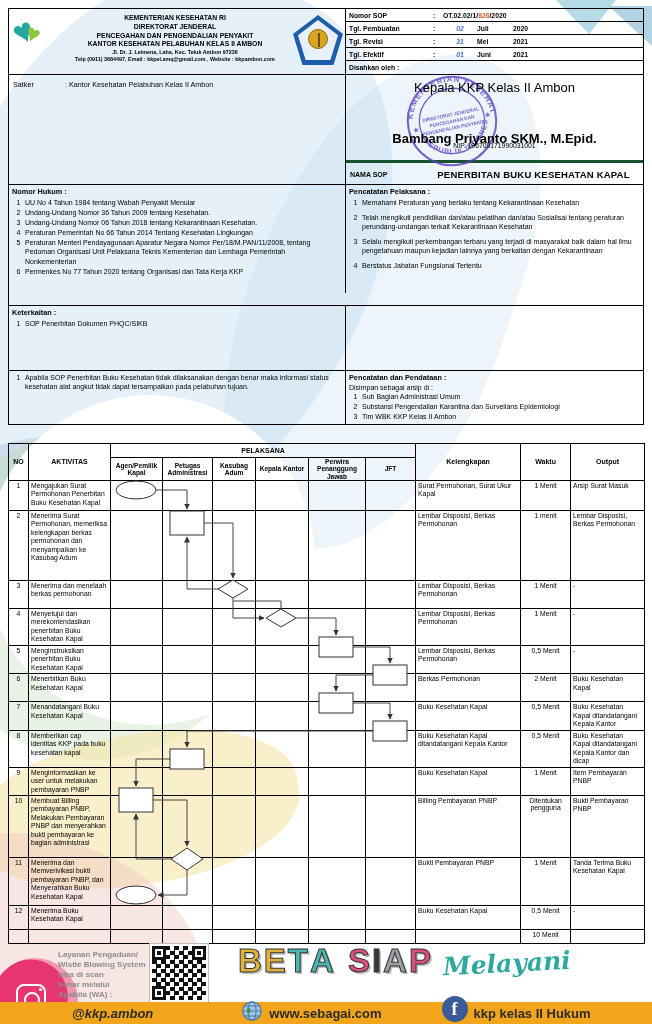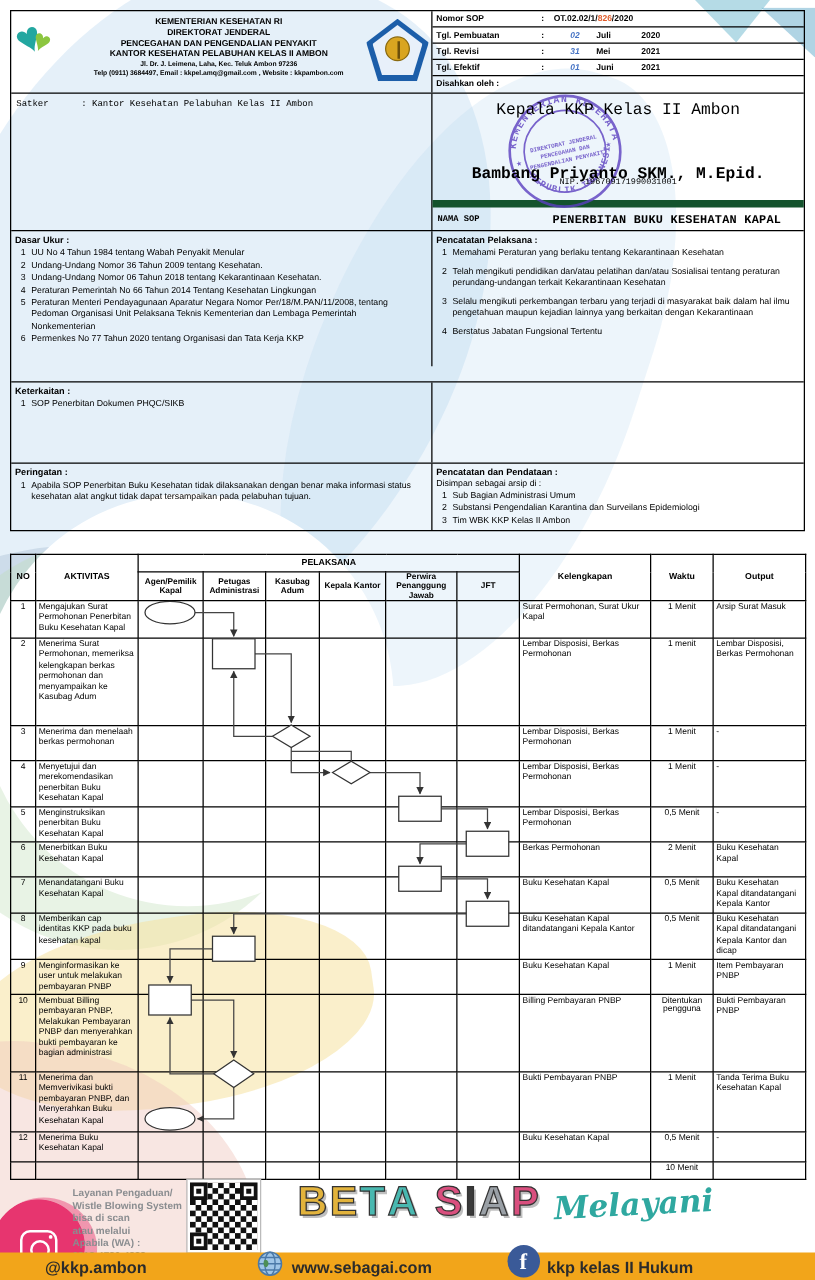--- a/index.html
+++ b/index.html
@@ -43,29 +43,29 @@
   
   .meta-row { display:flex; border-bottom:1px solid #000; height:13px; align-items:center; font-size:6.8px; font-weight:bold; padding:0 3px; }
   .meta-row:last-child { border-bottom:none; }
   .meta-label { width:84px; }
   .meta-colon { width:10px; }
   .meta-day   { width:34px; text-align:center; color:#4472c4; font-style:italic; }
   .meta-month { width:36px; }
   .red { color:#e05a28; }
 
   
-  #band-sig { height:110px;font-family:Liberation Mono, monospace; }
+  #band-sig { height:110px; }
   .satker-cell { padding:5px 4px; font-size:7.2px; display:flex; }
   .satker-cell .lab { width:52px; }
   .sig-cell { height:85px; position:relative; text-align:center; }
   .sig-title { font-size:13px; padding-top:5px; position:relative; z-index:2; }
   .sig-name  { font-size:13px; font-weight:bold; position:absolute; left:0; right:0; top:56px; z-index:2; }
   .sig-nip   { font-size:6.8px; position:absolute; left:0; right:0; top:67px; z-index:2; }
   .stamp { position:absolute; left:58px; top:-2px; width:96px; height:96px; z-index:1; opacity:.8; transform:rotate(-12deg); }
-  .namasop-row { height:25px; border-top:6px solid #14532d; display:flex; align-items:center; }
+  .namasop-row { height:25px; border-top:3px solid #14532d; display:flex; align-items:center; }
   .namasop-lab { width:78px; font-size:7px; font-weight:bold; padding-left:4px; }
   .namasop-val { flex:1; text-align:center; font-size:9.5px; font-weight:bold; letter-spacing:.2px; }
 
   
   #band-dasar { height:117px; }
   #band-keter { height:70px;margin-top:12px; }
   #band-pering { flex:1; }
   .sec { padding:2px 3px; }
   .sec-title { font-size:7.3px; font-weight:bold; margin-bottom:2px; }
   .li { display:flex; font-size:7px; line-height:1.3; margin-bottom:1px; }
@@ -99,21 +99,21 @@
   .qr { position:absolute; left:150px; top:8px; width:58px; height:58px; background:repeating-conic-gradient(#111 0% 25%, #fff 0% 50%) 0 0/9px 9px; border:2px solid #fff; outline:1px solid #bbb; }
   .qr .f { position:absolute; width:14px; height:14px; border:3px solid #111; background:#fff; }
   .qr .f:after { content:""; position:absolute; left:2px; top:2px; width:4px; height:4px; background:#111; }
   .qr .f1 { left:0; top:0; } .qr .f2 { right:0; top:0; } .qr .f3 { left:0; bottom:0; }
   .beta { position:absolute; left:238px; top:8px; width:400px; display:flex; align-items:baseline; }
   .beta .bl { font-size:33px; font-weight:bold; letter-spacing:2px; -webkit-text-stroke:1px #333; text-shadow:2px 2px 0 rgba(0,0,0,.25); line-height:1; }
   .beta .gap { width:12px; }
   .melayani { font-family:"DejaVu Serif",serif; font-style:italic; font-weight:bold; font-size:25px; color:#2fa8a0; margin-left:10px; transform:rotate(-3deg); }
   .bar { position:absolute; left:0; top:66px; width:652px; height:22px; background:#f2a51a; display:flex; align-items:center; }
   .bar .item { display:flex; align-items:center; font-size:13px; font-weight:bold; color:#2b2b2b; }
-  .bar .i1 { margin-left:36px; }
+  .bar .i1 { margin-left:72px;font-style:italic; }
   .bar .i2 { margin-left:88px; }
   .bar .i3 { margin-left:60px; }
   .globe { width:22px; height:22px; margin-right:6px; position:relative; top:-2px; }
   .fb { width:26px; height:26px; border-radius:50%; background:#3a5a98; color:#fff; font-weight:bold; font-size:18px; text-align:center; line-height:26px; margin-right:6px; position:relative; top:-4px; font-family:"Liberation Serif",serif; }
 </style>
 </head>
 <body>
 
 <div class="wm wm-blue1"></div>
 <div class="wm wm-blue2"></div>
@@ -213,21 +213,21 @@
       </div>
       <div class="namasop-row">
         <span class="namasop-lab">NAMA SOP</span>
         <span class="namasop-val">PENERBITAN BUKU KESEHATAN KAPAL</span>
       </div>
     </div>
   </div>
 
   <div class="band" id="band-dasar">
     <div class="L sec">
-      <div class="sec-title">Dasar Ukur :</div>
+      <div class="sec-title">Nomor Hukum :</div>
       <div class="li">
           <span class="n">1</span>
           <span class="t">UU No 4 Tahun 1984 tentang Wabah Penyakit Menular</span>
         </div>
       <div class="li">
           <span class="n">2</span>
           <span class="t">Undang-Undang Nomor 36 Tahun 2009 tentang Kesehatan.</span>
         </div>
       <div class="li">
           <span class="n">3</span>
@@ -272,21 +272,20 @@
       <div class="sec-title">Keterkaitan :</div>
       <div class="li">
           <span class="n">1</span>
           <span class="t">SOP Penerbitan Dokumen PHQC/SIKB</span>
         </div>
     </div>
   </div>
 
   <div class="band" id="band-pering">
     <div class="L sec">
-      <div class="sec-title">Peringatan :</div>
       <div class="li">
           <span class="n">1</span>
           <span class="t">Apabila SOP Penerbitan Buku Kesehatan tidak dilaksanakan dengan benar maka informasi status kesehatan alat angkut tidak dapat tersampaikan pada pelabuhan tujuan.</span>
         </div>
     </div>
     <div class="R sec">
       <div class="sec-title">Pencatatan dan Pendataan :</div>
       <div class="intro">Disimpan sebagai arsip di :</div>
       <div class="li">
           <span class="n">1</span>
@@ -545,21 +544,21 @@
   </g>
 </svg>
 
 <div id="footer">
   <div class="splash"></div>
   <div class="ig-icon"></div>
   <div class="wb-text">
     <div>Layanan Pengaduan/</div>
     <div>Wistle Blowing System</div>
     <div>bisa di scan</div>
-    <div>atau melalui</div>
+    <div>benar melalui</div>
     <div>Apabila (WA) :</div>
     <div>0812-4730-4822</div>
   </div>
   <div class="qr">
     <div class="f f1"></div>
     <div class="f f2"></div>
     <div class="f f3"></div>
   </div>
   <div class="beta">
     <span class="bl" style="color:#e2b33c">B</span>

